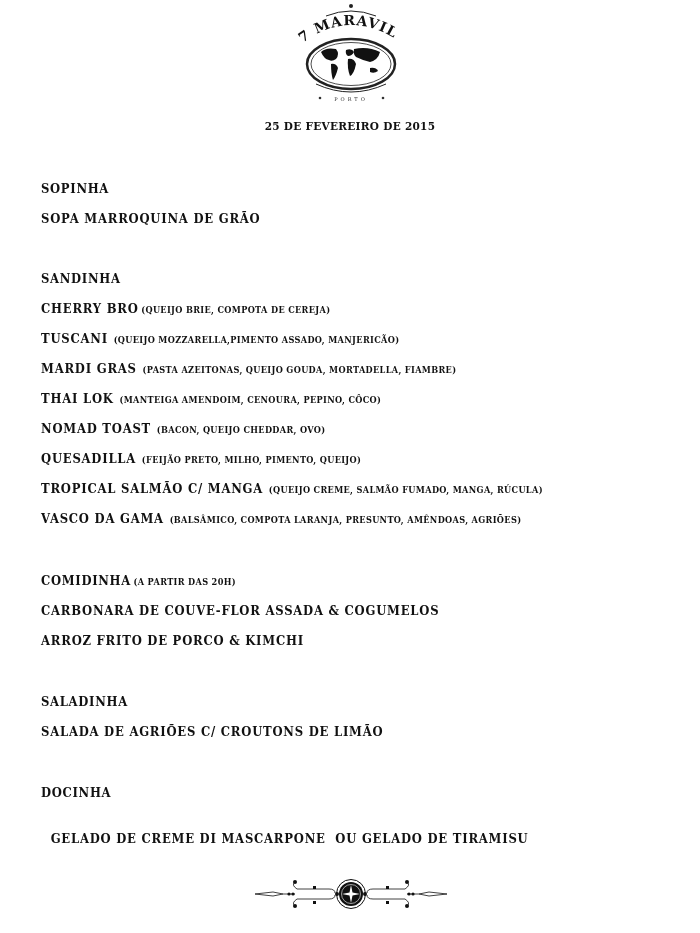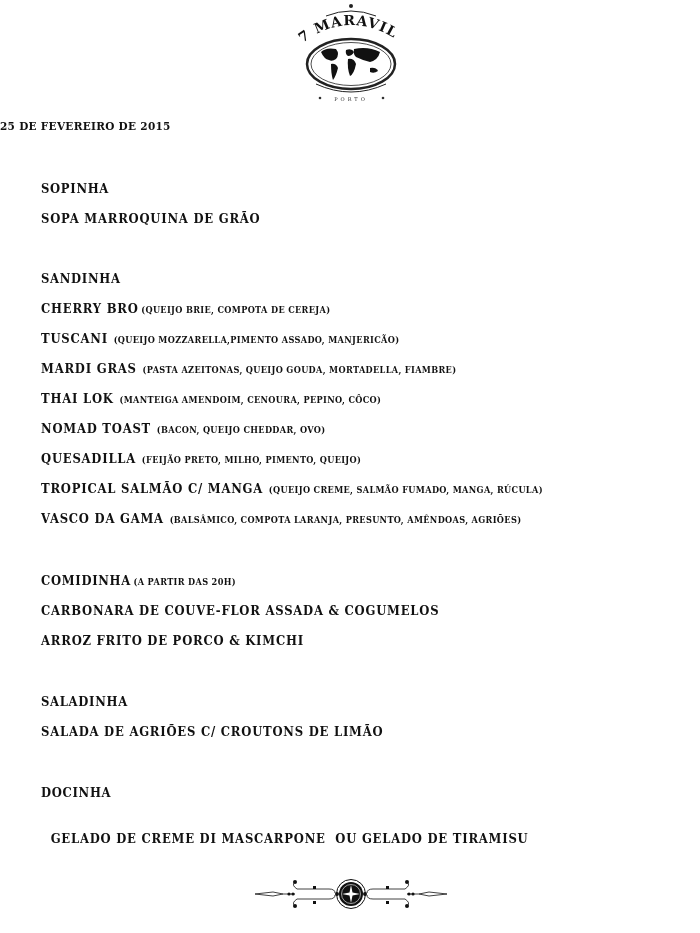--- a/index.html
+++ b/index.html
@@ -1,19 +1,19 @@
 <!DOCTYPE html>
 <html><head>
 <meta charset="utf-8">
 <style>
   html, body { margin: 0; padding: 0; background: #ffffff; }
   body { width: 700px; height: 933px; position: relative; overflow: hidden;
          font-family: "DejaVu Serif", "Liberation Serif", serif; color: #111; }
   .logo { position: absolute; left: 296px; top: 2px; width: 110px; height: 106px; }
-  .date { position: absolute; left: 0; width: 700px; top: 120px; text-align: left;
+  .date { position: absolute; left: 0; width: 700px; top: 120px; text-align: center;
           font-size: 10.5px; font-weight: bold; letter-spacing: 0.3px; }
   .line { position: absolute; left: 41px; white-space: nowrap; font-weight: bold;
           transform-origin: left center; transform: scaleX(0.86); }
   .heading { font-size: 13.5px; letter-spacing: 0.8px; }
   .item { font-size: 13.5px; letter-spacing: 0.9px; }
   .desc { font-size: 9.5px; letter-spacing: 0.4px; margin-left: 3px; }
   .divider { position: absolute; left: 253px; top: 874px; width: 196px; height: 40px; }
 </style>
 </head>
 <body>

